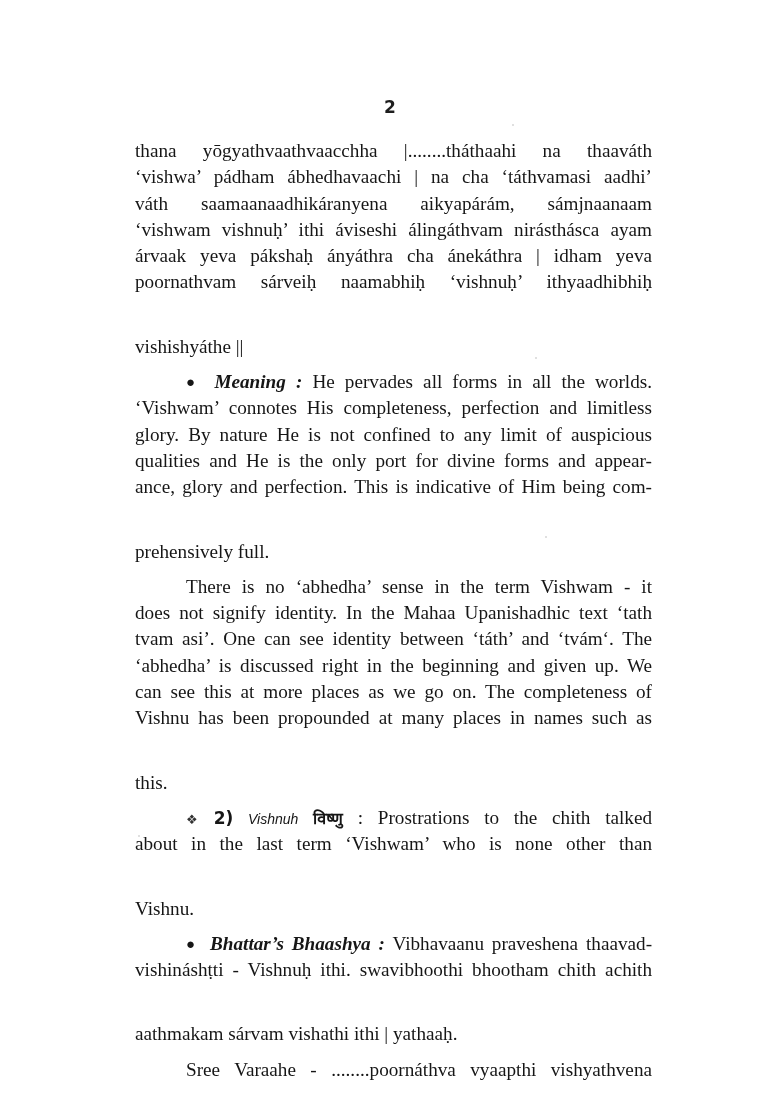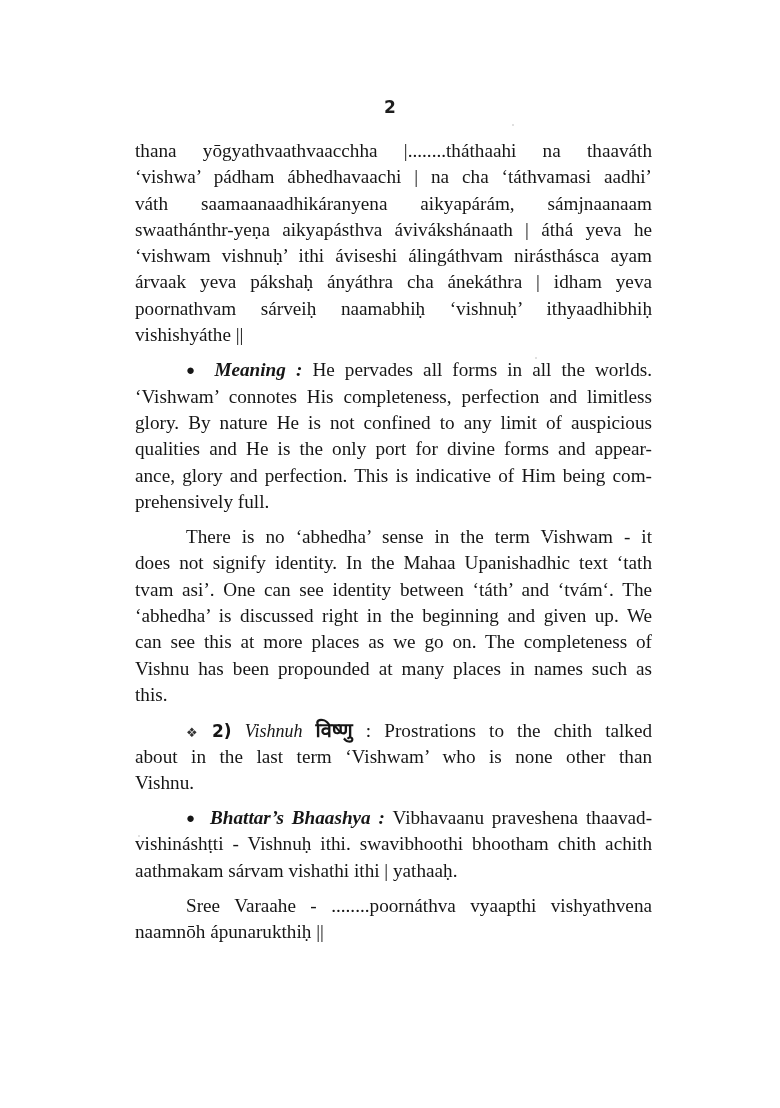--- a/index.html
+++ b/index.html
@@ -15,42 +15,41 @@
   }
   .column {
     position: absolute; left: 135px; top: 138px; width: 517px;
     font-size: 19.2px; line-height: 26.3px;
   }
   .para { margin: 0 0 9px 0; }
   .line {
     display: block; text-align: justify; text-align-last: justify;
     white-space: nowrap; height: 26.3px;
   }
-  .line.last { text-align-last: left; }
+  .line.last { text-align-last: left; margin-top: 38px; }
   .line.indent { padding-left: 51px; }
   .bullet { font-size: 15px; position: relative; top: -1px; margin-right: 4px; }
   .label-bi { font-weight: bold; font-style: italic; }
   .num-sans { font-family: "DejaVu Sans", "Liberation Sans", sans-serif; font-weight: bold; font-size: 17px; }
-  .term-sans { font-family: Liberation Serif, serif; font-style: italic; font-size: 18px; }
-  .deva { font-weight: bold; font-family: "DejaVu Sans", sans-serif; font-size: 20px; }
+  .term-sans { font-family: Liberation Sans, sans-serif; font-style: italic; font-size: 14px; }
+  .deva { font-weight: bold; font-family: "DejaVu Sans", sans-serif; font-size: 16px; }
   .diamond { font-size: 13px; color: #333; margin-right: 6px; }
   .speck { position: absolute; width: 2px; height: 2px; background: #d6d6d6; border-radius: 1px; }
 </style>
 </head>
 <body>
 
 <div class="page-number">2</div>
 
 <div class="column">
 
   <div class="para">
     <span class="line">thana yōgyathvaathvaacchha |........tháthaahi na thaaváth</span>
     <span class="line">‘vishwa’ pádham ábhedhavaachi | na cha ‘táthvamasi aadhi’</span>
     <span class="line">váth saamaanaadhikáranyena aikyapárám, sámjnaanaam</span>
-    <span class="line">swaathánthr-yeṇa aikyapásthva ávivákshánaath | áthá yeva he</span>
     <span class="line">‘vishwam vishnuḥ’ ithi áviseshi álingáthvam nirásthásca ayam</span>
     <span class="line">árvaak yeva pákshaḥ ányáthra cha ánekáthra | idham yeva</span>
     <span class="line">poornathvam sárveiḥ naamabhiḥ ‘vishnuḥ’ ithyaadhibhiḥ</span>
     <span class="line last">vishishyáthe ||</span>
   </div>
 
   <div class="para">
     <span class="line indent"><span class="bullet">●</span> <span class="label-bi">Meaning :</span> <span>He pervades all forms in all the worlds.</span></span>
     <span class="line">‘Vishwam’ connotes His completeness, perfection and limitless</span>
     <span class="line">glory. By nature He is not confined to any limit of auspicious</span>

